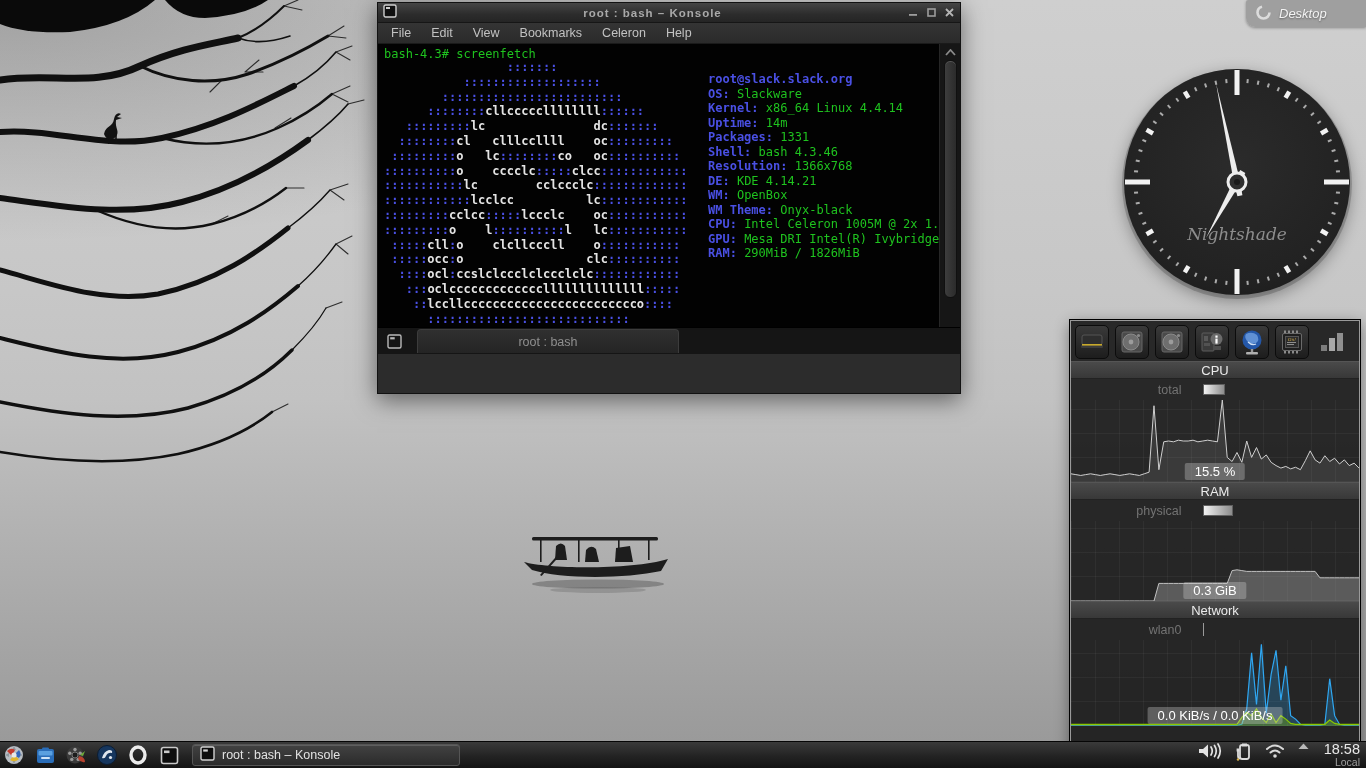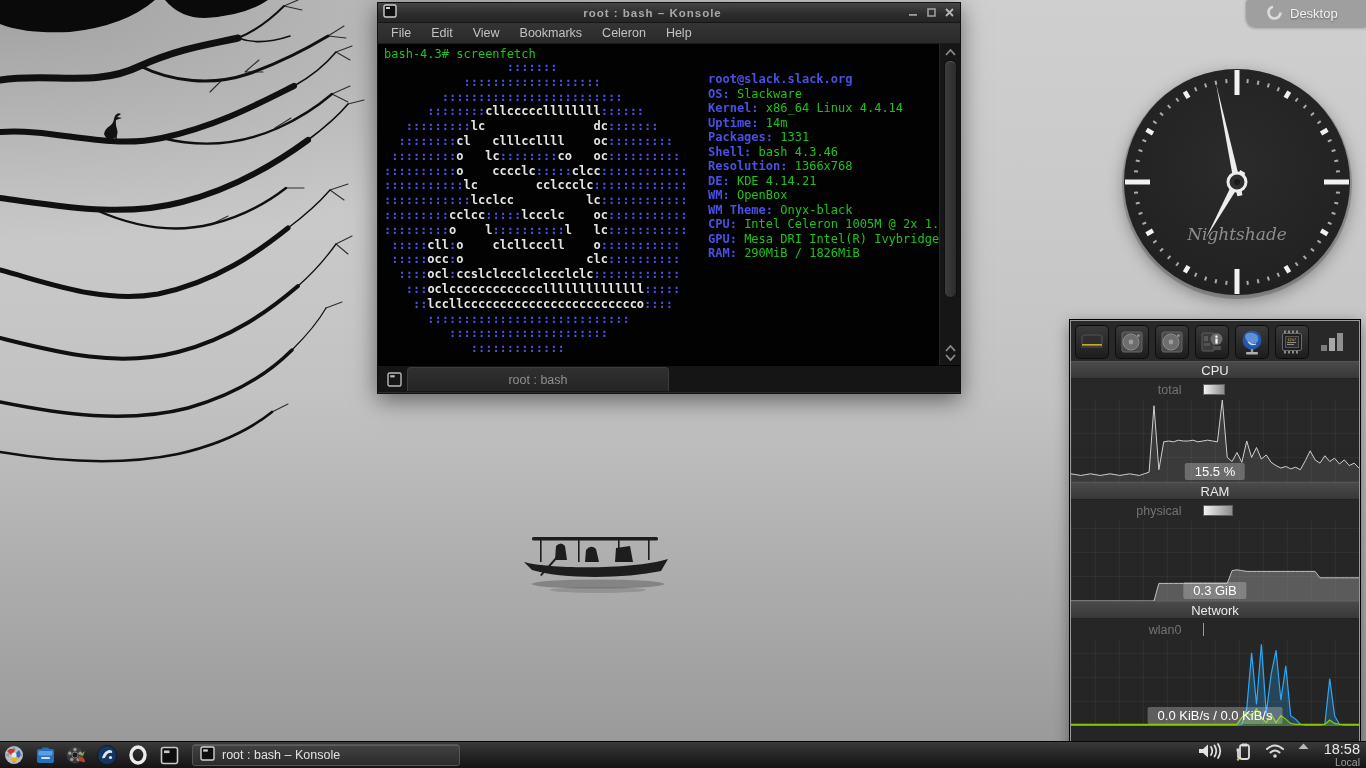--- a/index.html
+++ b/index.html
@@ -10,50 +10,50 @@
   .desktop { position:absolute; inset:0;
     background:
       radial-gradient(120% 70% at 0% 0%, rgba(40,40,40,.28), rgba(0,0,0,0) 45%),
       linear-gradient(180deg,#cfcfcf 0%,#c7c7c7 38%,#c2c2c2 52%,#b3b3b3 68%,#a3a3a3 86%,#979797 100%);
   }
   .tree { position:absolute; left:0; top:0; }
   .boat { position:absolute; left:520px; top:528px; }
 
   
   .toolbox { position:absolute; right:0; top:0; height:27px; width:120px; display:flex; align-items:center; gap:8px;
-    padding-left:21px; background:rgba(150,150,150,.85); border-bottom-left-radius:9px; border-top-left-radius:2px;
-    box-shadow:0 1px 3px rgba(0,0,0,.35); color:#f3f3f3; font-size:13px; text-shadow:0 1px 2px rgba(0,0,0,.4); }
+    padding-left:10px; background:rgba(150,150,150,.85); border-bottom-left-radius:9px; border-top-left-radius:2px;
+    box-shadow:0 1px 3px rgba(0,0,0,.35); color:#f3f3f3; font-size:13px; text-shadow:0 1px 2px rgba(0,0,0,.4);font-style:italic; }
 
   
   .konsole { position:absolute; left:377px; top:2px; width:584px; height:392px; background:#2c2c2c;
     border:1px solid #121212; box-shadow:0 6px 22px rgba(0,0,0,.5); }
   .titlebar { height:20px; display:flex; align-items:center; padding:0 5px;
     background:linear-gradient(180deg,#454545,#2c2c2c 60%,#252525); border-bottom:1px solid #161616; }
   .ttitle { flex:1; text-align:center; font-size:11.5px; font-weight:bold; color:#a9a9a9; letter-spacing:1px; }
   .winbtns { display:flex; gap:7px; align-items:center; }
   .winbtns span { width:11px; height:11px; display:inline-flex; align-items:center; justify-content:center; cursor:pointer; }
   .menubar { height:21px; display:flex; align-items:center; gap:2px; padding:0 4px;
     background:linear-gradient(180deg,#343434,#2a2a2a); border-bottom:1px solid #1a1a1a; }
   .menu-item { color:#c2c2c2; font-size:12.5px; padding:2px 9px; cursor:default; }
-  .term { position:relative; height:321px; background:#020202; overflow:hidden; font-family:"DejaVu Sans Mono",monospace; }
+  .term { position:relative; height:283px; background:#020202; overflow:hidden; font-family:"DejaVu Sans Mono",monospace; }
   .prompt { position:absolute; left:6px; top:3px; font-size:12px; color:var(--green); white-space:pre; }
   .ascii { position:absolute; left:6px; top:16px; font-size:12px; line-height:14.8px; white-space:pre; }
   .ascii .c-b { color:var(--blue); font-weight:bold; }
   .ascii .c-w { color:var(--aw); font-weight:bold; }
   .sfinfo { position:absolute; left:330px; top:28px; font-size:12px; line-height:14.5px; white-space:pre; }
   .fl { color:var(--blue); font-weight:bold; }
   .fv { color:var(--green); }
   .scrollbar { position:absolute; right:0; top:0; width:21px; height:321px; background:#161616; border-left:1px solid #262626;
     display:flex; flex-direction:column; align-items:center; }
   .sb-thumb { width:13px; height:238px; margin-top:16px; border-radius:6px;
     background:linear-gradient(90deg,#3d3d3d,#2b2b2b); border:1px solid #101010; box-shadow:inset 0 1px 0 #555; }
   .sb-arrows { margin-top:auto; margin-bottom:4px; display:flex; flex-direction:column; gap:2px; align-items:center; }
   .tabbar { height:27px; background:#151515; border-top:1px solid #000; display:flex; align-items:center; }
   .newtab { width:22px; height:22px; margin-left:5px; display:flex; align-items:center; justify-content:center; cursor:pointer; }
-  .tab { width:262px; height:24px; margin-left:2px; display:flex; align-items:center; justify-content:center;
+  .tab { width:262px; height:24px; margin-left:12px; display:flex; align-items:center; justify-content:center;
     background:linear-gradient(180deg,#303030,#242424); border:1px solid #3c3c3c; border-bottom:none;
     border-radius:4px 4px 0 0; color:#8f8f8f; font-size:12.5px; cursor:pointer; }
 
   
   .clock { position:absolute; left:1119px; top:64px; width:236px; height:240px; }
   .clock svg { filter:drop-shadow(0 5px 8px rgba(0,0,0,.35)); }
   .clock-brand { font-family:"DejaVu Serif",serif; font-style:italic; fill:#8d8d8d; font-size:17px; }
 
   
   .sysmon { position:absolute; left:1070px; top:320px; width:290px; height:451px;

